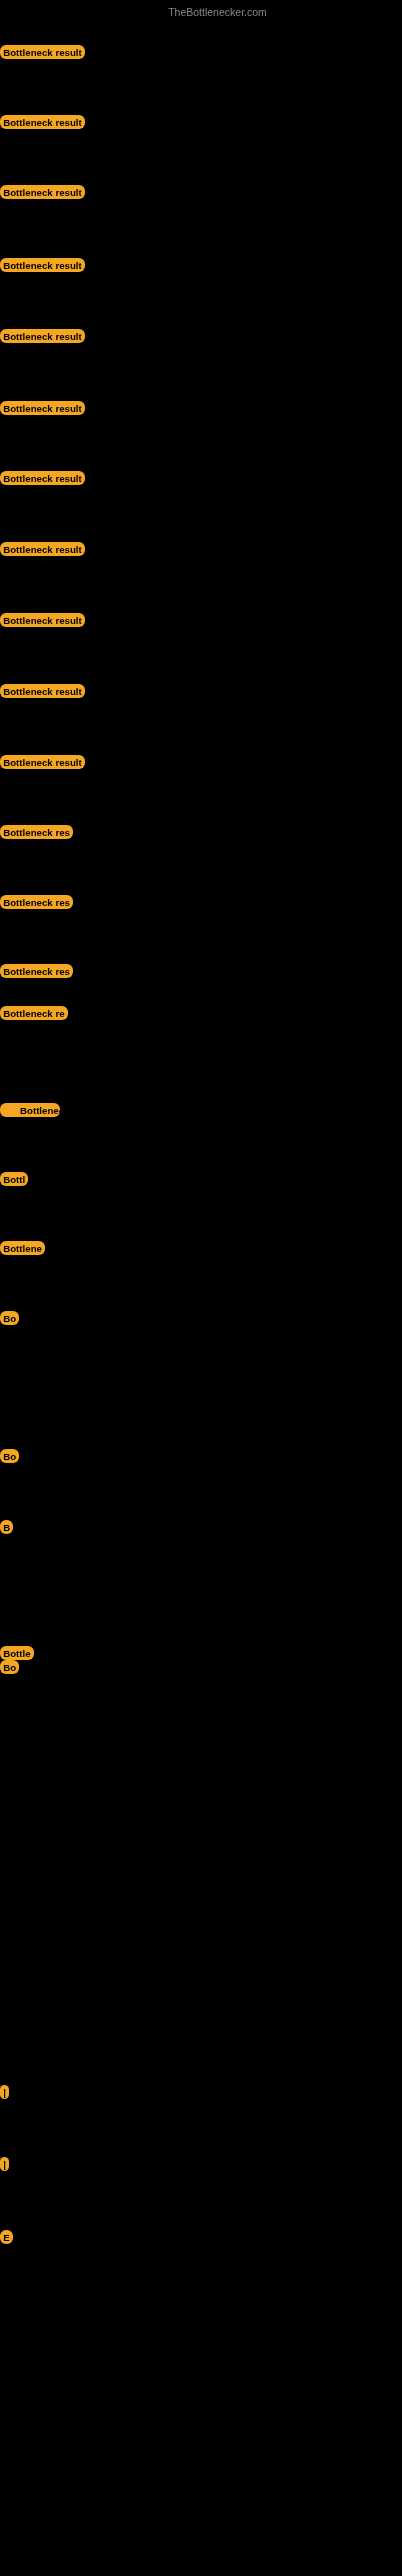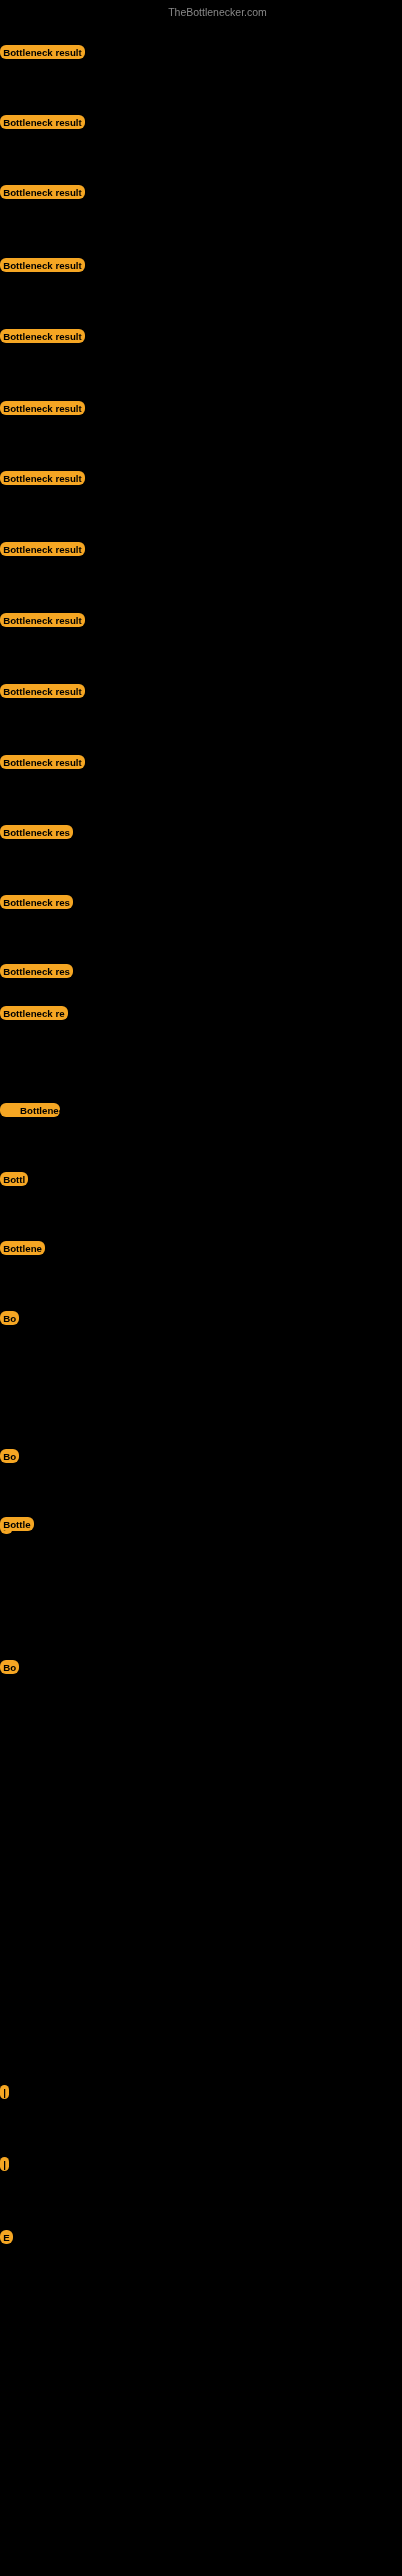--- a/index.html
+++ b/index.html
@@ -59,18 +59,18 @@
 <div class="bottleneck-label" style="top: 825px; max-width: 85px;">Bottleneck res</div>
 <div class="bottleneck-label" style="top: 895px; max-width: 81px;">Bottleneck res</div>
 <div class="bottleneck-label" style="top: 964px; max-width: 76px;">Bottleneck res</div>
 <div class="bottleneck-label" style="top: 1006px; max-width: 71px;">Bottleneck re</div>
 <div class="bottleneck-label" style="top: 1103px; max-width: 60px; padding-left: 20px;">Bottleneck</div>
 <div class="bottleneck-label" style="top: 1172px; max-width: 40px;">Bottl</div>
 <div class="bottleneck-label" style="top: 1241px; max-width: 52px;">Bottlene</div>
 <div class="bottleneck-label" style="top: 1311px; max-width: 26px;">Bo</div>
 <div class="bottleneck-label" style="top: 1449px; max-width: 26px;">Bo</div>
 <div class="bottleneck-label" style="top: 1520px; max-width: 17.7px;">B</div>
-<div class="bottleneck-label" style="top: 1517px; max-width: 40px;">Bottle</div>
+<div class="bottleneck-label" style="top: 1646px; max-width: 40px;">Bottle</div>
 <div class="bottleneck-label" style="top: 1660px; max-width: 26px;">Bo</div>
 <div class="bottleneck-label" style="top: 2085px; max-width: 13px;">|</div>
 <div class="bottleneck-label" style="top: 2157px; max-width: 13px;">|</div>
 <div class="bottleneck-label" style="top: 2230px; max-width: 14.5px;">E</div>
 
 
 </body></html>

